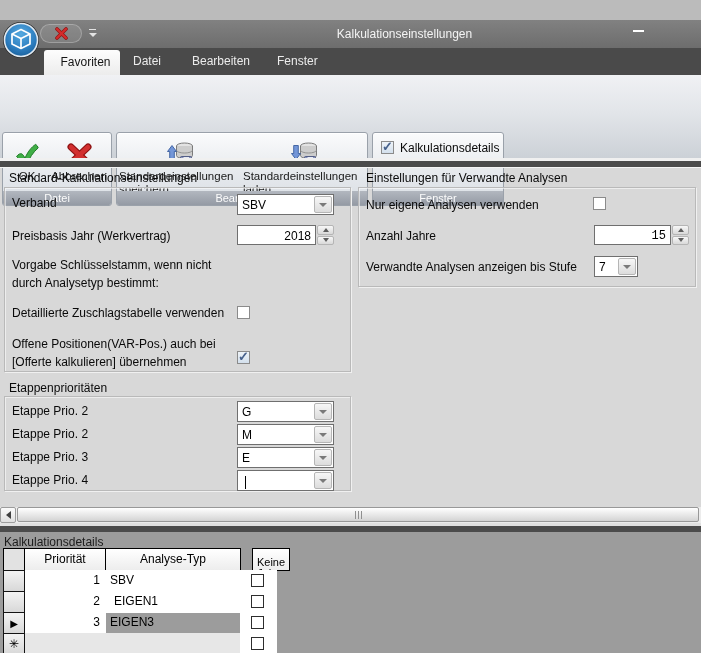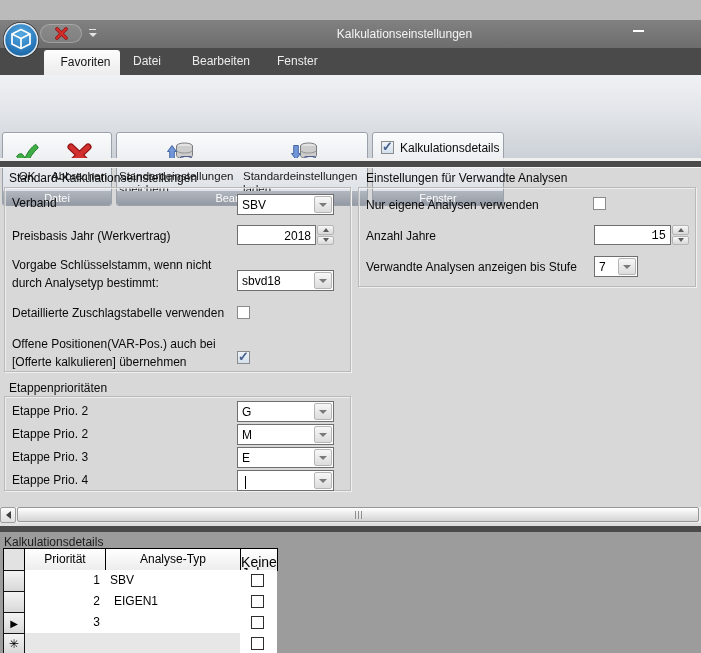--- a/index.html
+++ b/index.html
@@ -210,26 +210,20 @@
       <span class="sb">
           <span class="tri-up-s"></span>
         </span>
       <span class="sb">
           <span class="tri-dn-s"></span>
         </span>
     </span>
   </div>
 
   <div class="lbl" style="left:12px; top:236px; width:225px;">Vorgabe Schlüsselstamm, wenn nicht durch Analysetyp bestimmt:</div>
-  <div class="combo" style="left:237px; top:250px; width:97px;">
-    <span class="val">sbvd18</span>
-    <span class="btn">
-        <span class="tri-dn"></span>
-      </span>
-  </div>
 
   <div class="lbl" style="left:12px; top:284px;">Detaillierte Zuschlagstabelle verwenden</div>
   <span class="cb" style="left:237px; top:286px;" data-checked="false"></span>
 
   <div class="lbl" style="left:12px; top:315px; width:222px;">Offene Positionen(VAR-Pos.) auch bei [Offerte kalkulieren] übernehmen</div>
   <span class="cb" style="left:237px; top:331px;" data-checked="true"></span>
 
   <div class="lbl" style="left:366px; top:149px;">Einstellungen für Verwandte Analysen</div>
   <div class="gb" style="left:358px; top:167px; width:338px; height:100px;"></div>
 
@@ -304,21 +298,21 @@
   </div>
 
   <div class="abs band-light"></div>
   <div class="abs band-dark"></div>
   <div class="abs pane">
     <div class="pane-title">Kalkulationsdetails</div>
 
     <div class="th" style="left:3px; top:16px; width:22px; height:23px; background:#e2e2e2;"></div>
     <div class="th" style="left:24px; top:16px; width:82px; height:23px;"><span>Priorität</span></div>
     <div class="th" style="left:105px; top:16px; width:136px; height:23px;"><span>Analyse-Typ</span></div>
-    <div class="th" style="left:240px; top:16px; width:38px; height:23px; font-size:14px; line-height:11px; padding-top:8px;">
+    <div class="th" style="left:252px; top:16px; width:38px; height:23px; font-size:11px; line-height:11px; padding-top:8px;">
       <span>Keine</span><br>
       <span>Jahre</span>
     </div>
 
     <div class="abs" style="left:24px; top:38px; width:253px; height:63px; background:#ffffff;"></div>
     <div class="abs" style="left:24px; top:101px; width:216px; height:22px; background:#e7e7e7;"></div>
     <div class="abs" style="left:240px; top:101px; width:37px; height:22px; background:#ffffff;"></div>
 
     <div class="rowsel" style="top:38px;"></div>
     <div class="rowsel" style="top:59px;"></div>
@@ -327,18 +321,19 @@
 
     <div class="cellval" style="left:24px; top:41px; width:76px; text-align:right;">1</div>
     <div class="cellval" style="left:110px; top:41px;">SBV</div>
     <span class="cb cb-t" style="left:251px; top:42px;" data-checked="false"></span>
 
     <div class="cellval" style="left:24px; top:62px; width:76px; text-align:right;">2</div>
     <div class="cellval" style="left:114px; top:62px;">EIGEN1</div>
     <span class="cb cb-t" style="left:251px; top:63px;" data-checked="false"></span>
 
     <div class="cellval" style="left:24px; top:83px; width:76px; text-align:right;">3</div>
+    <div class="selcell" style="top:81px;" data-selected="true"><span>EIGEN3</span></div>
     <span class="cb cb-t" style="left:251px; top:84px;" data-checked="false"></span>
 
     <span class="cb cb-t" style="left:251px; top:105px;" data-checked="false"></span>
   </div>
 
 </div>
 
 </body></html>

